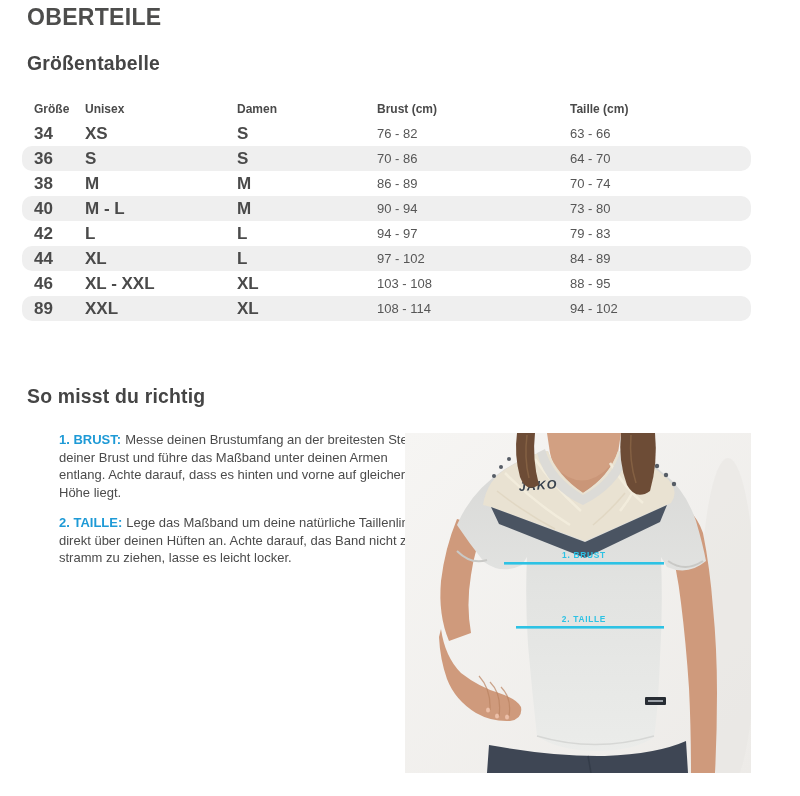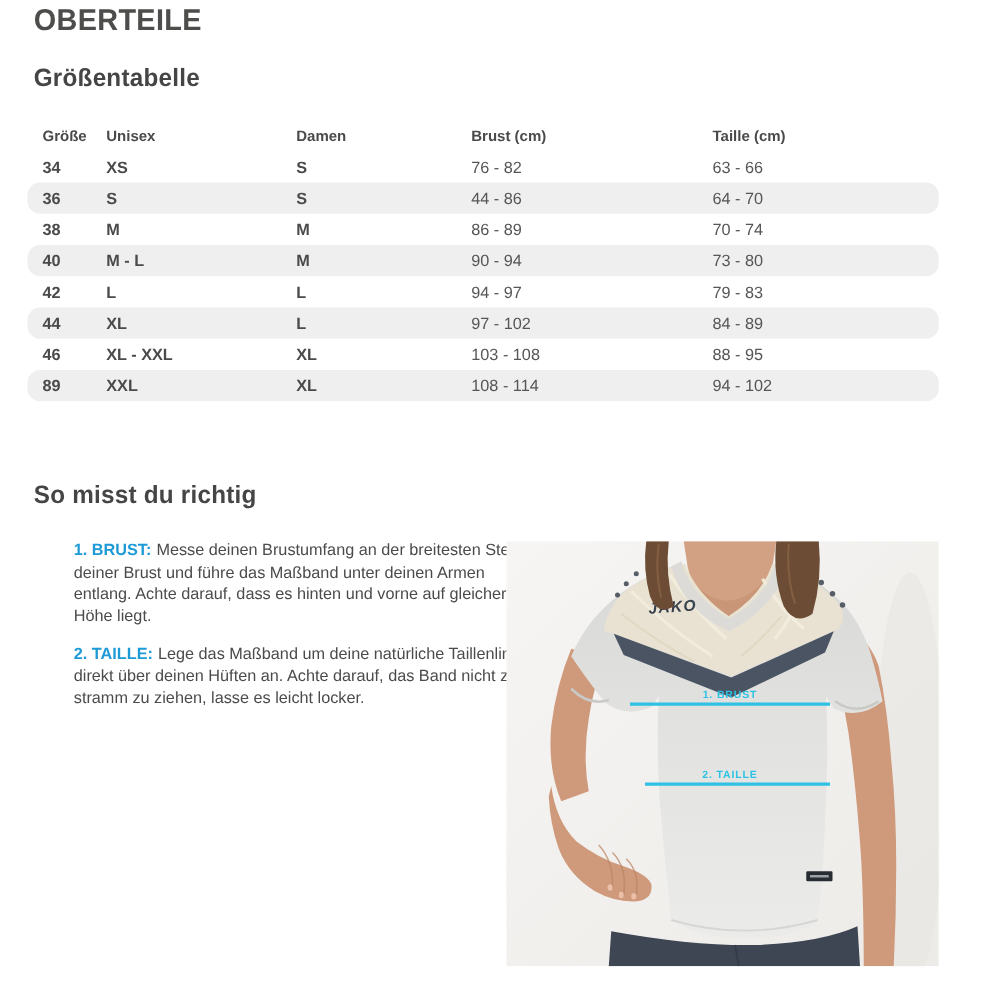--- a/index.html
+++ b/index.html
@@ -19,21 +19,21 @@
   }
   .t-groessentabelle{top:52px;}
   .t-messen{top:385px;}
 
   
   .size-table{position:absolute;left:22px;top:96px;width:729px;}
   .tr{display:grid;grid-template-columns:63px 152px 140px 193px 181px;height:25px;align-items:center;}
   .tr.alt{background:#efefef;border-radius:10px;}
   .tr .c0{padding-left:12px;}
   .th{font-size:12px;font-weight:700;color:#4a4a4a;}
-  .td-b{font-size:13px;font-weight:700;color:#4a4a4a;}
+  .td-b{font-size:17px;font-weight:700;color:#4a4a4a;}
   .td-n{font-size:13px;font-weight:400;color:#565656;}
 
   
   .steps{position:absolute;left:27px;top:431px;width:372px;margin-left:32px;}
   .step{margin:0 0 13px 0;font-size:13px;line-height:17.5px;color:#4b4b4b;}
   .step .lbl{color:#1e9ad6;font-weight:800;margin-right:4px;}
 
   
   .photo{position:absolute;left:405px;top:433px;width:346px;height:340px;}
   .photo svg{display:block;}
@@ -62,21 +62,21 @@
       <div class="td-b c0">34</div>
       <div class="td-b">XS</div>
       <div class="td-b">S</div>
       <div class="td-n">76 - 82</div>
       <div class="td-n">63 - 66</div>
     </div>
     <div class="tr alt">
       <div class="td-b c0">36</div>
       <div class="td-b">S</div>
       <div class="td-b">S</div>
-      <div class="td-n">44 - 86</div>
+      <div class="td-n">70 - 86</div>
       <div class="td-n">64 - 70</div>
     </div>
     <div class="tr">
       <div class="td-b c0">38</div>
       <div class="td-b">M</div>
       <div class="td-b">M</div>
       <div class="td-n">86 - 89</div>
       <div class="td-n">70 - 74</div>
     </div>
     <div class="tr alt">

